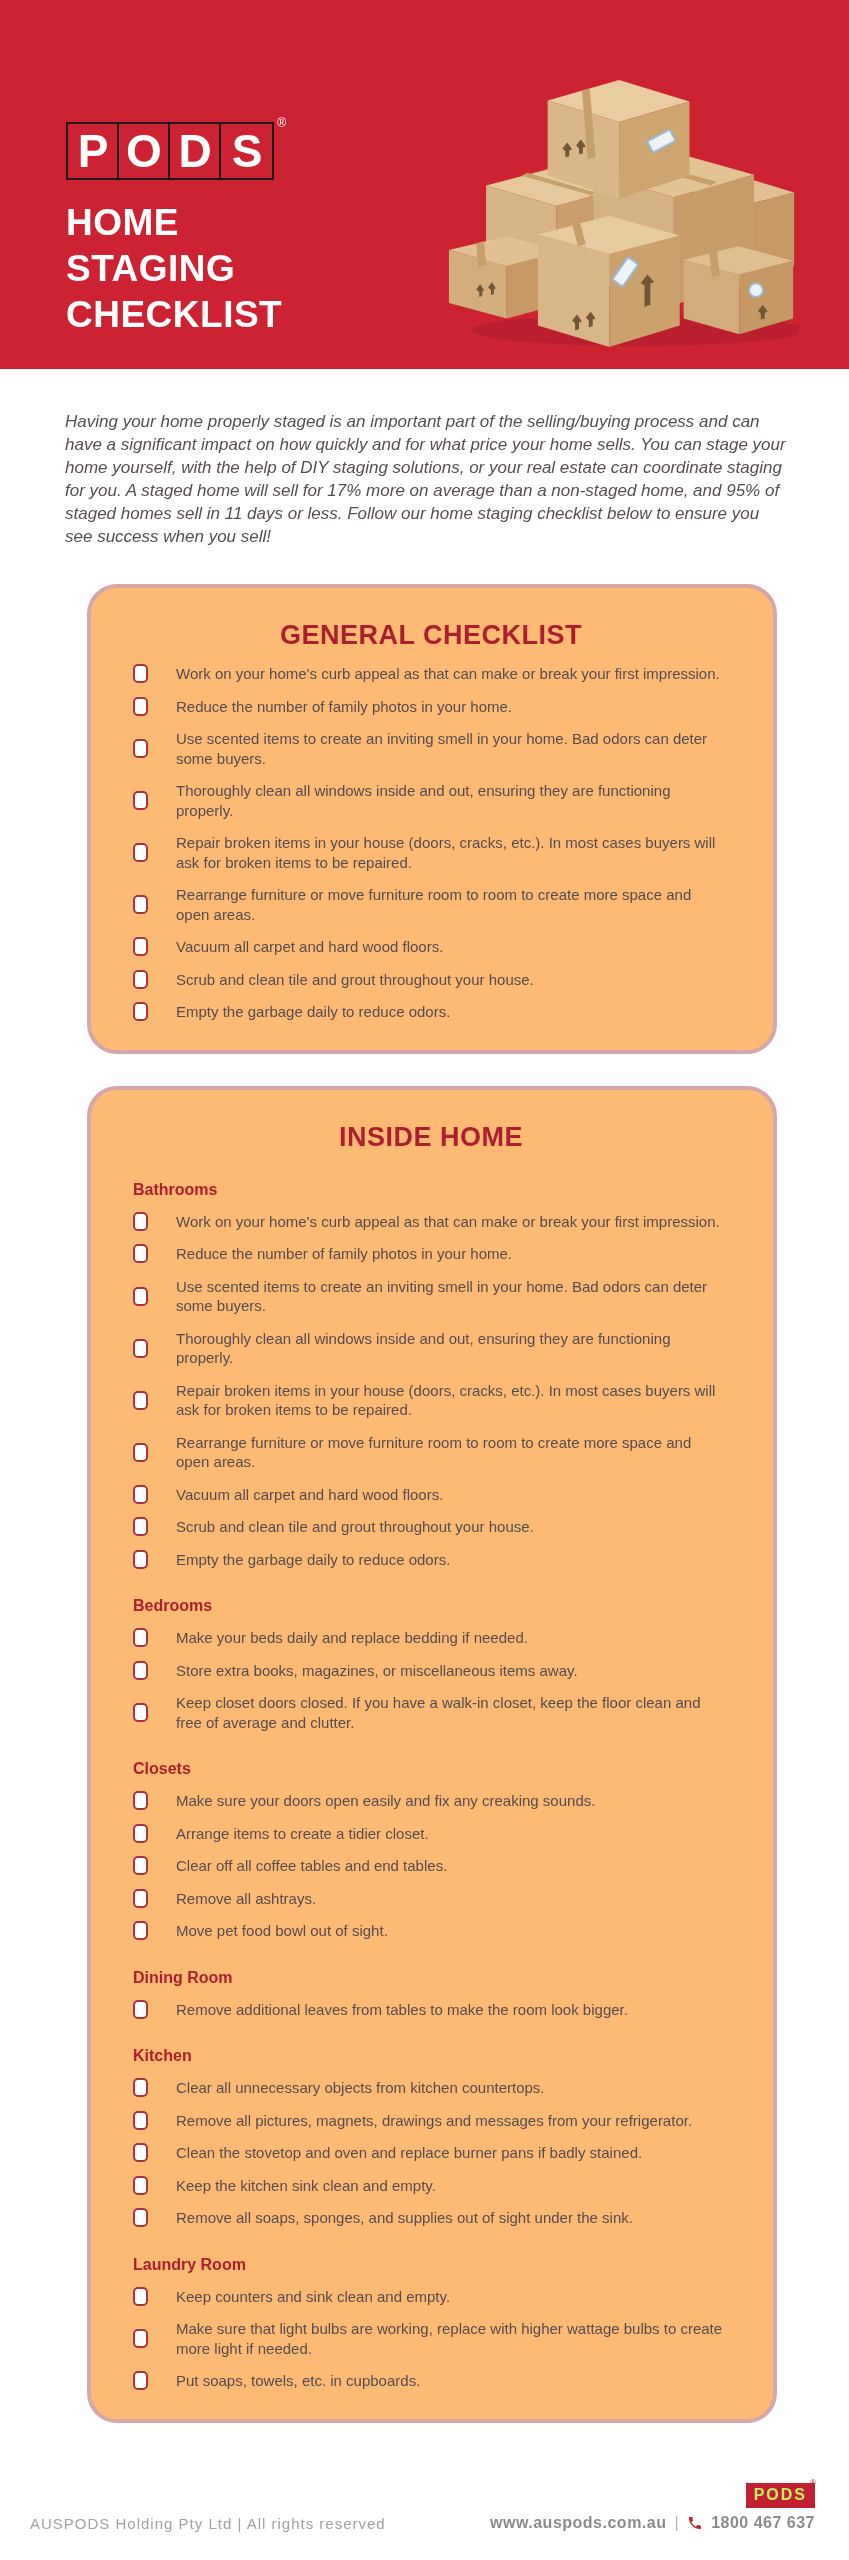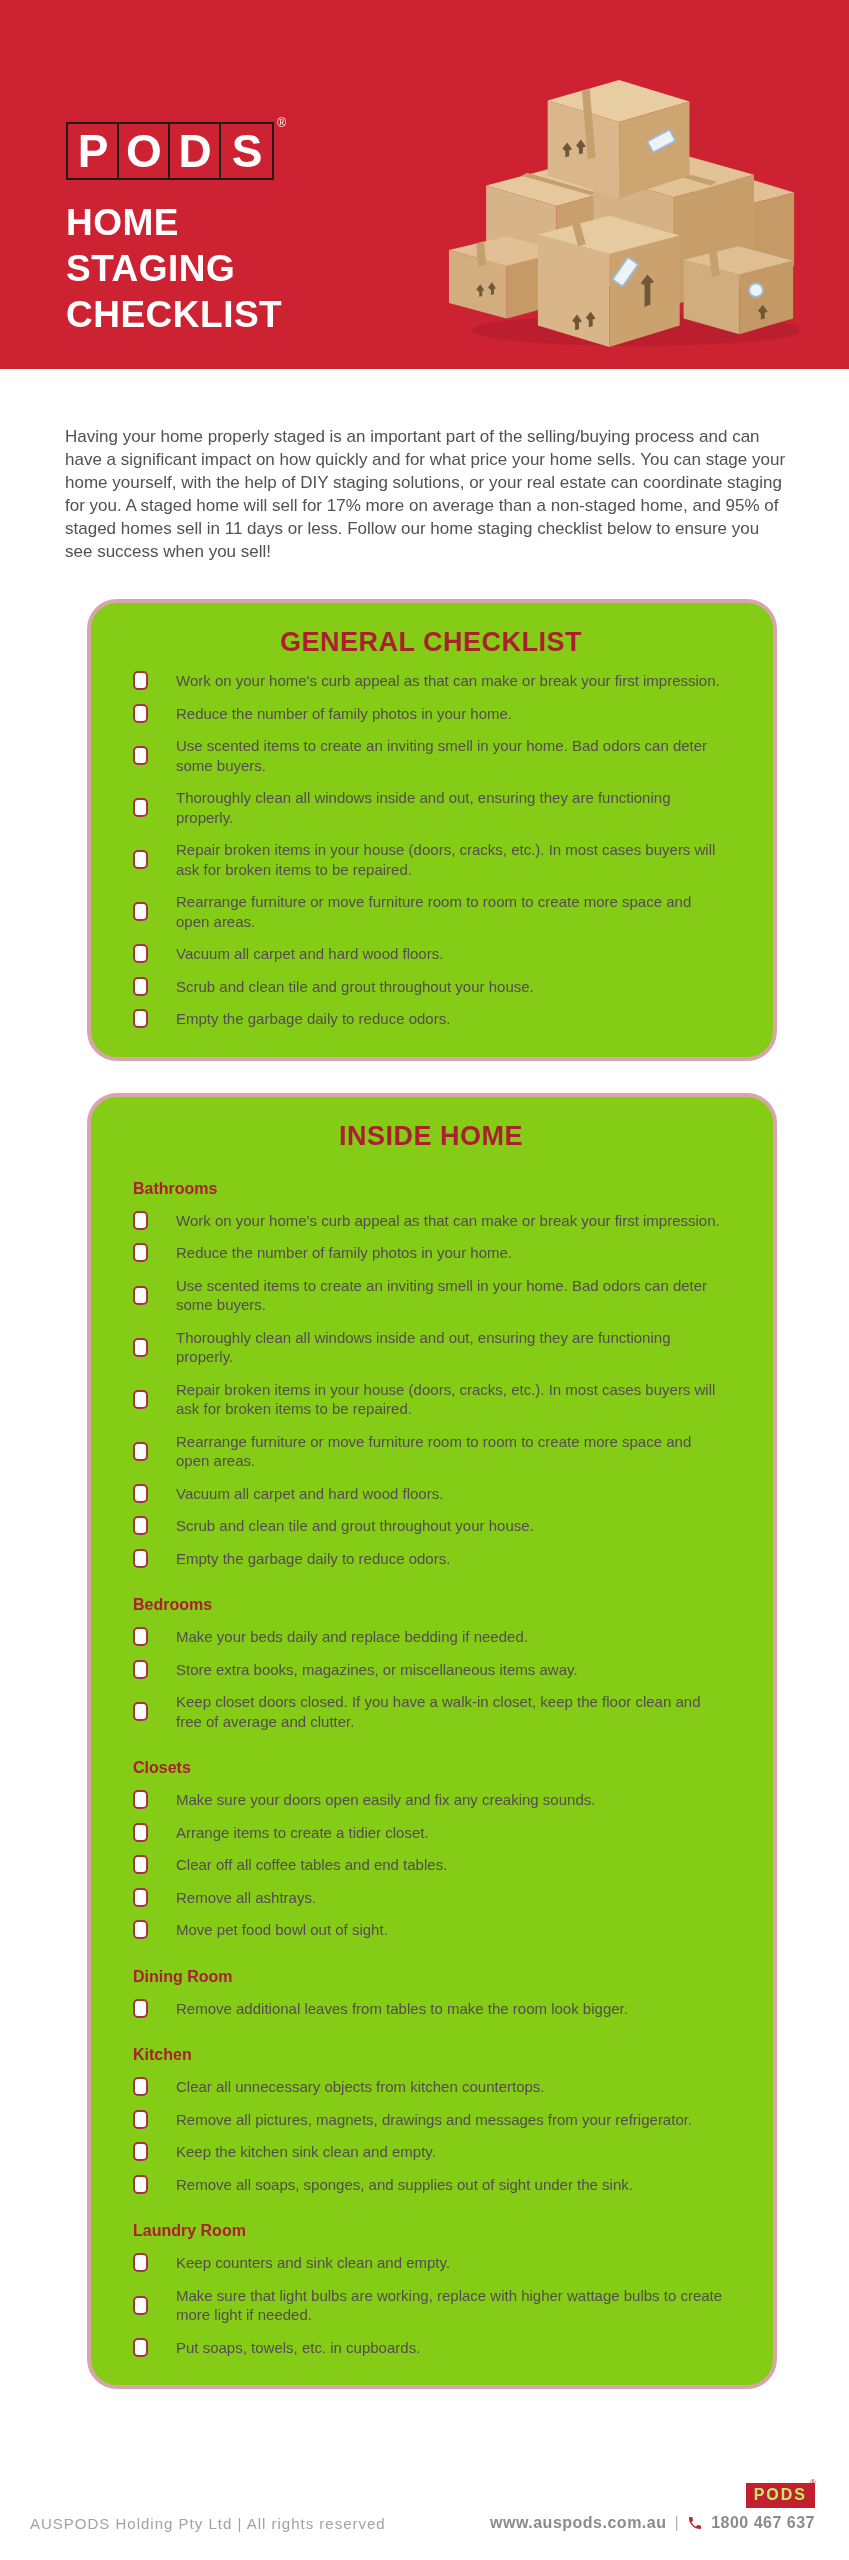--- a/index.html
+++ b/index.html
@@ -14,25 +14,25 @@
   .logo-cell { width:51px; height:54px; display:flex; align-items:center; justify-content:center;
                border-right:2px solid #201a1a; }
   .logo-cell:last-child { border-right:none; }
   .logo-letter { color:#ffffff; font-size:46px; font-weight:800; line-height:1; letter-spacing:-1px; }
   .logo-reg { position:absolute; right:-12px; top:-6px; color:#ffffff; font-size:12px; }
   .hero-title { position:absolute; left:66px; top:200px; color:#ffffff; font-size:37px; font-weight:800;
                 line-height:46px; letter-spacing:0.5px; }
   .boxes-svg { position:absolute; right:50px; top:55px; }
 
   
-  .intro { margin:56px 62px 0 65px; width:722px; font-size:17px; line-height:23px; color:#564e52; }
+  .intro { margin:41px 62px 0 65px; width:722px; font-size:17px; line-height:23px; color:#564e52;font-style:italic; }
 
   
   .card { width:690px; margin:36px 0 0 87px; border:4px solid #d6a6aa; border-radius:30px;
-          padding:24px 44px 28px 42px; background:#84cc16; }
+          padding:32px 44px 28px 42px; background:#fdba74; }
   .card + .card { margin-top:32px; }
   .card-title { text-align:center; color:#ab1f2e; font-size:27px; font-weight:800; letter-spacing:0.5px;
                 margin-bottom:8px; }
   .group-name { color:#ab1f2e; font-size:16px; font-weight:700; margin-top:28px; margin-bottom:2px; }
   .item { display:flex; align-items:center; margin-top:13px; }
   .checkbox { flex:none; width:15px; height:19px; border:2.5px solid #a43540; border-radius:5px;
               background:#ffffff; margin-right:28px; cursor:pointer; }
   .item-text { font-size:15px; line-height:1.3; color:#544c50; max-width:548px; }
 
   
@@ -329,20 +329,24 @@
   <div class="item">
     <span class="checkbox"></span>
     <span class="item-text">Clear all unnecessary objects from kitchen countertops.</span>
   </div>
 
   <div class="item">
     <span class="checkbox"></span>
     <span class="item-text">Remove all pictures, magnets, drawings and messages from your refrigerator.</span>
   </div>
 
+  <div class="item">
+    <span class="checkbox"></span>
+    <span class="item-text">Clean the stovetop and oven and replace burner pans if badly stained.</span>
+  </div>
 
   <div class="item">
     <span class="checkbox"></span>
     <span class="item-text">Keep the kitchen sink clean and empty.</span>
   </div>
 
   <div class="item">
     <span class="checkbox"></span>
     <span class="item-text">Remove all soaps, sponges, and supplies out of sight under the sink.</span>
   </div>

